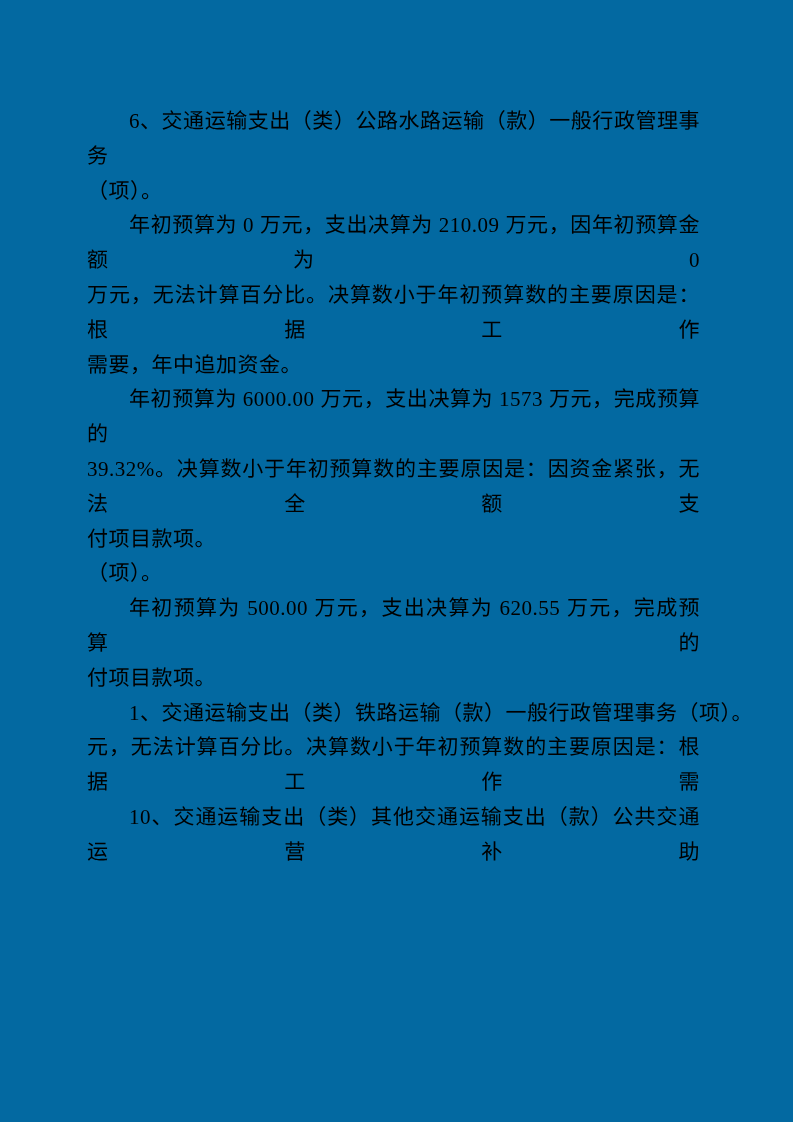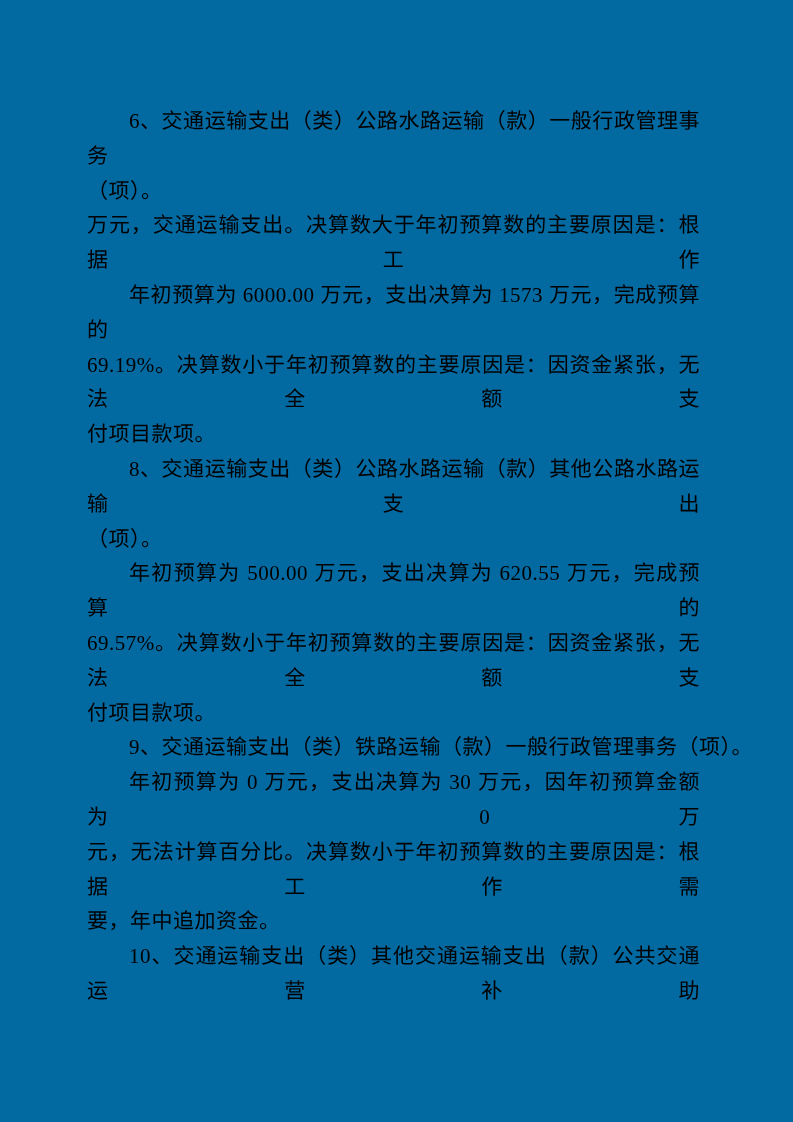--- a/index.html
+++ b/index.html
@@ -47,41 +47,39 @@
 </head>
 <body>
 
 <div class="page">
   <div class="doc-body" id="doc-body">
       <div class="para">
         <div class="line first full">6、交通运输支出（类）公路水路运输（款）一般行政管理事务</div>
         <div class="line">（项）。</div>
       </div>
       <div class="para">
-        <div class="line full">万元，交通运输支出。决算数大于年初预算数的主要原因是：根据工作</div>
+        <div class="line first full">年初预算为 0 万元，支出决算为 210.09 万元，因年初预算金额为 0</div>
+        <div class="line full">万元，无法计算百分比。决算数小于年初预算数的主要原因是：根据工作</div>
+        <div class="line">需要，年中追加资金。</div>
       </div>
       <div class="para">
         <div class="line first full">年初预算为 6000.00 万元，支出决算为 1573 万元，完成预算的</div>
-        <div class="line full">69.19%。决算数小于年初预算数的主要原因是：因资金紧张，无法全额支</div>
+        <div class="line full">39.32%。决算数小于年初预算数的主要原因是：因资金紧张，无法全额支</div>
         <div class="line">付项目款项。</div>
       </div>
       <div class="para">
-        <div class="line first full">8、交通运输支出（类）公路水路运输（款）其他公路水路运输支出</div>
         <div class="line">（项）。</div>
       </div>
       <div class="para">
         <div class="line first full">年初预算为 500.00 万元，支出决算为 620.55 万元，完成预算的</div>
-        <div class="line full">69.57%。决算数小于年初预算数的主要原因是：因资金紧张，无法全额支</div>
         <div class="line">付项目款项。</div>
       </div>
       <div class="para">
-        <div class="line first">9、交通运输支出（类）铁路运输（款）一般行政管理事务（项）。</div>
+        <div class="line first">1、交通运输支出（类）铁路运输（款）一般行政管理事务（项）。</div>
       </div>
       <div class="para">
-        <div class="line first full">年初预算为 0 万元，支出决算为 30 万元，因年初预算金额为 0 万</div>
         <div class="line full">元，无法计算百分比。决算数小于年初预算数的主要原因是：根据工作需</div>
-        <div class="line">要，年中追加资金。</div>
       </div>
       <div class="para">
         <div class="line first full">10、交通运输支出（类）其他交通运输支出（款）公共交通运营补助</div>
       </div>
     </div>
 </div>
 
 </body></html>

